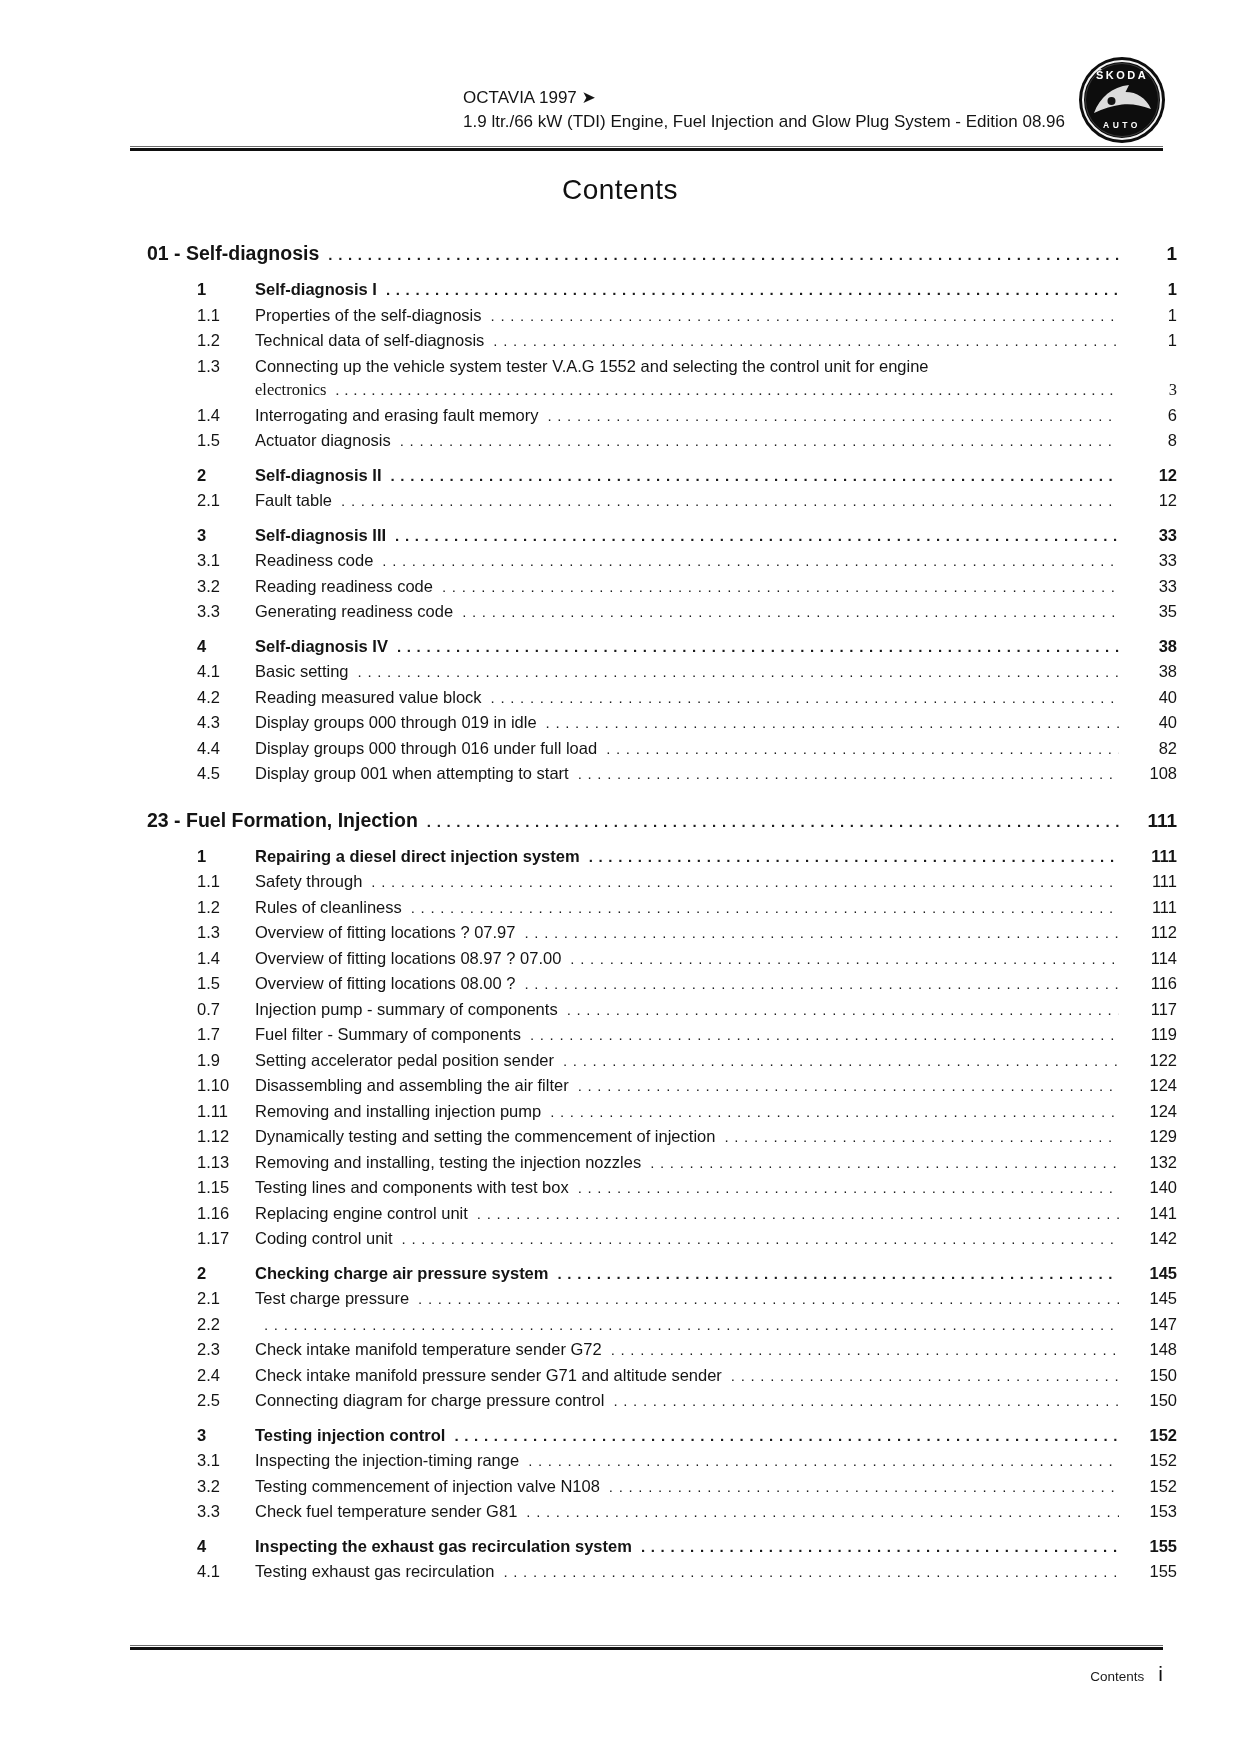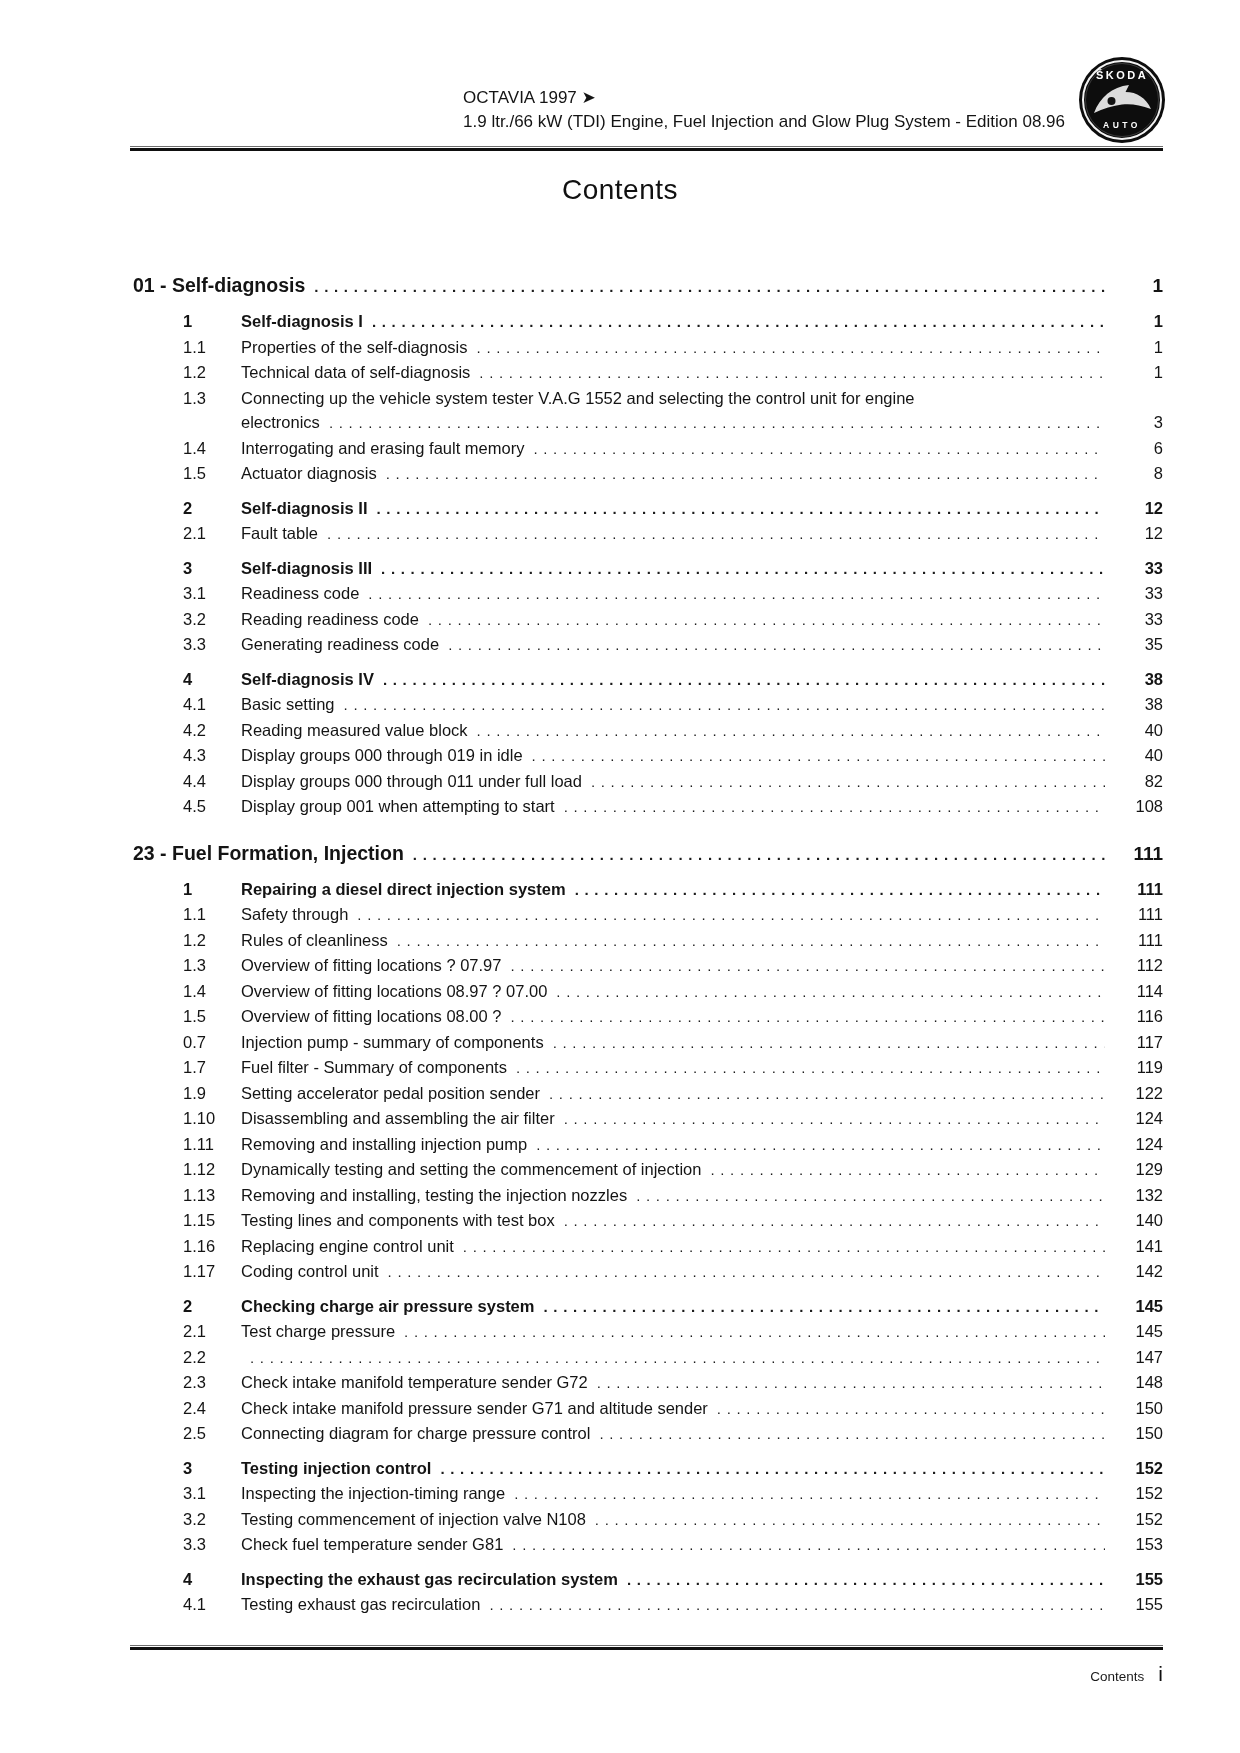--- a/index.html
+++ b/index.html
@@ -10,29 +10,29 @@
   
   .header-text{position:absolute;top:86px;right:175px;text-align:left;font-size:17px;line-height:24px;white-space:nowrap;}
   .logo{position:absolute;left:1078px;top:56px;width:88px;height:88px;}
   .rule{position:absolute;left:130px;width:1033px;}
   .rule-top{top:146px;}
   .rule-bottom{top:1645px;}
   .rule .thin{height:1px;background:#6e6e6e;}
   .rule .thick{height:3px;background:#0f0f0f;margin-top:1px;}
   .doc-title{position:absolute;top:174px;left:0;width:100%;text-align:center;font-size:28px;letter-spacing:.5px;color:#101010;}
   
-  .toc{position:absolute;left:133px;top:240px;width:1030px;margin-top:32px;}
+  .toc{position:absolute;left:147px;top:240px;width:1030px;}
   .toc-section{margin:0;}
   .toc-section + .toc-section{margin-top:20px;}
   .srow{display:flex;align-items:baseline;font-weight:bold;font-size:19.5px;line-height:27px;margin-bottom:3px;}
   .srow .pg{font-size:19px;}
   .row{display:flex;align-items:baseline;font-size:16.5px;line-height:24.5px;padding-left:50px;}
   .row.boldrow{font-weight:bold;margin-top:9px;}
   .row .num{flex:0 0 58px;}
-  .row.cont{padding-left:108px;}
+  .row.cont{padding-left:108px;font-family:Liberation Serif, serif;}
   .etitle{flex:0 1 auto;white-space:nowrap;}
   .dots{flex:1 1 auto;overflow:hidden;white-space:nowrap;margin:0 6px 0 9px;font-size:15px;color:#1c1c1c;}
   .dots::after{content:". . . . . . . . . . . . . . . . . . . . . . . . . . . . . . . . . . . . . . . . . . . . . . . . . . . . . . . . . . . . . . . . . . . . . . . . . . . . . . . . . . . . . . . . . . . . . . . . . . . . . . . . . . . . . . . . . . . . . . . . . . . . . .";word-spacing:1.5px;}
   .pg{flex:0 0 52px;text-align:right;}
   
   .footer-line{position:absolute;top:1662px;left:130px;width:1033px;display:flex;justify-content:flex-end;align-items:baseline;}
   .footer-label{font-size:13.5px;color:#1a1a1a;}
   .footer-page{font-size:21px;margin-left:14px;color:#101010;}
   svg text{font-family:"Liberation Sans",sans-serif;}
 </style>
@@ -164,21 +164,21 @@
           <span class="pg">40</span>
         </div>
         <div class="row">
           <span class="num">4.3</span>
           <span class="etitle">Display groups 000 through 019 in idle</span>
           <span class="dots"></span>
           <span class="pg">40</span>
         </div>
         <div class="row">
           <span class="num">4.4</span>
-          <span class="etitle">Display groups 000 through 011 under full load</span>
+          <span class="etitle">Display groups 000 through 016 under full load</span>
           <span class="dots"></span>
           <span class="pg">82</span>
         </div>
         <div class="row">
           <span class="num">4.5</span>
           <span class="etitle">Display group 001 when attempting to start</span>
           <span class="dots"></span>
           <span class="pg">108</span>
         </div>
       </div>

